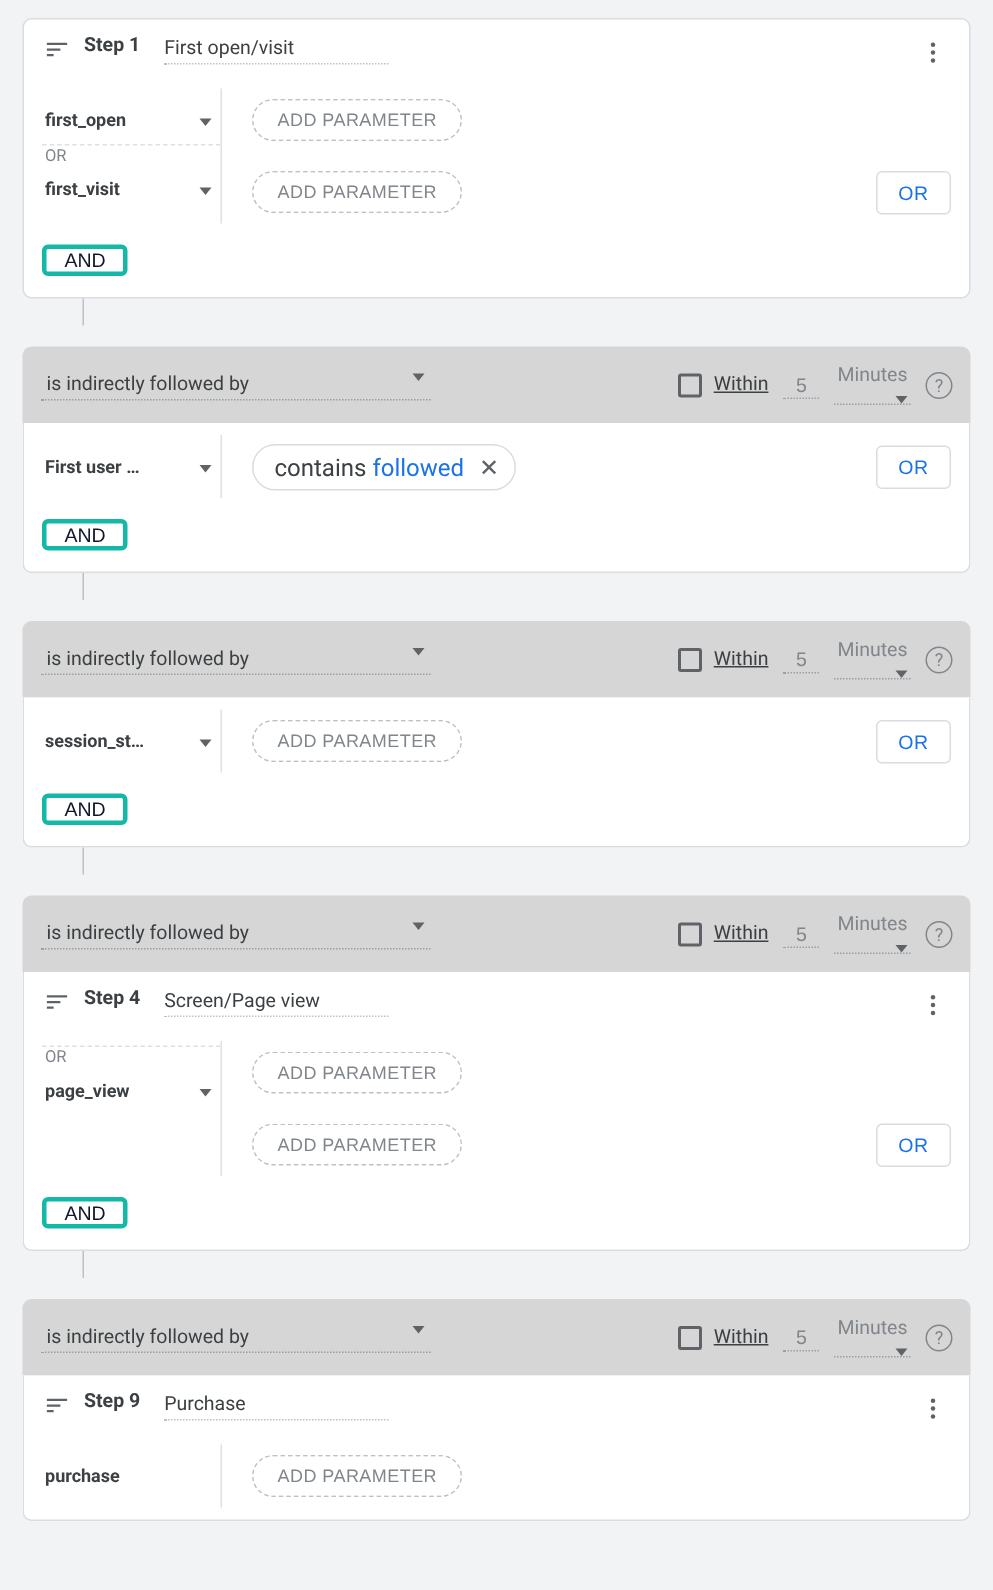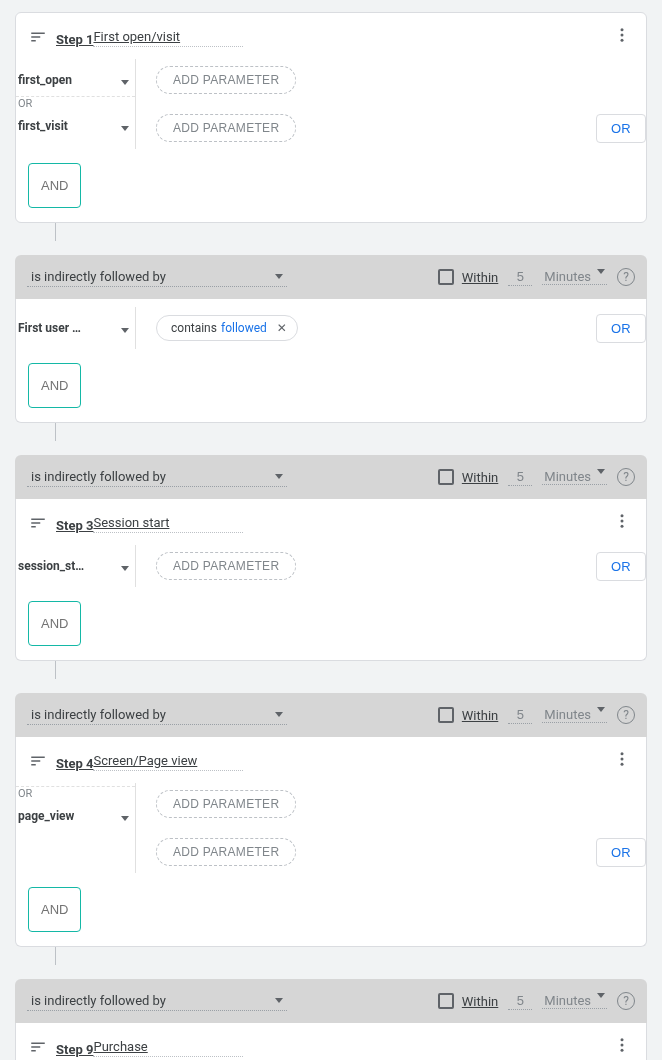--- a/index.html
+++ b/index.html
@@ -13,40 +13,39 @@
     padding: 12px 0 20px 0;
   }
   .wrapper { width: 632px; margin: 0 auto; }
   .card {
     background: #fff;
     border: 1px solid #dadce0;
     border-radius: 6px;
   }
   .step-header {
     display: flex;
-    align-items: flex-end;
+    align-items: flex-start;
     padding: 10px 12px 4px 12px;
-    text-decoration: underline;
   }
   .sort-icon { width: 20px; height:20px; display:flex; align-items:center; justify-content:center; }
   .sort-icon svg { fill:#5f6368; }
   .step-label { font-weight: 700; color: #3c4043; margin-left: 8px; }
   .step-title {
-    margin-left: 0;
+    margin-left: 16px;
     border-bottom: 1px dotted #bdc1c6;
     padding: 2px 0;
     color:#3c4043;
     flex: 0 0 auto;
     min-width: 150px;
   }
   .spacer { flex: 1; }
   .kebab { width:24px; height:24px; display:flex; align-items:center; justify-content:center; cursor:pointer; }
   .kebab svg { fill: #5f6368; }
   .conditions {
-    padding: 8px 0;
+    padding: 8px 12px;
   }
   .cond-block {
     display:flex;
   }
   .dim-col {
     width: 120px;
     border-right: 1px solid #e0e0e0;
     padding: 4px 0;
   }
   .dim-row {
@@ -95,42 +94,42 @@
     background:#fff;
     letter-spacing: 0.3px;
   }
   .or-spacer-row { height:14px; }
   .chip {
     border: 1px solid #dadce0;
     border-radius: 16px;
     padding: 5px 10px 5px 14px;
     display:inline-flex;
     align-items:center;
-    font-size: 12px;
+    font-size: 16px;
     gap:4px;
   }
   .chip .v { color:#1a73e8; }
   .chip .x { margin-left:6px; color:#5f6368; cursor:pointer; }
   .or-btn {
     border: 1px solid #dadce0;
     background:#fff;
     color:#1a73e8;
     font-weight:500;
     padding: 6px 14px;
     border-radius: 4px;
     font-size: 13px;
     letter-spacing: 0.3px;
   }
   .and-row { padding: 6px 12px 14px 12px; }
   .and-btn {
-    border: 1px solid #14b8a6;
+    border: 3px solid #14b8a6;
     background:#fff;
-    color:#737373;
+    color:#0f172a;
     font-weight:500;
-    padding: 14px 12px;
+    padding: 0 12px;
     border-radius: 4px;
     font-size: 13px;
   }
   .link-line {
     width: 1px;
     height: 18px;
     background: #bdc1c6;
     margin-left: 40px;
   }
   .follow-bar {
@@ -140,21 +139,21 @@
     align-items:center;
     padding: 12px 12px;
     margin-top: 14px;
   }
   .follow-bar + .card { border-top-left-radius:0; border-top-right-radius:0; border-top:none; }
   .follow-label {
     color:#3c4043;
   }
   .follow-select {
     display:flex;
-    align-items:center;
+    align-items:flex-start;
     border-bottom: 1px dotted #9aa0a6;
     padding: 2px 4px;
     margin-left: 0;
     min-width: 260px;
   }
   .cbox {
     width: 16px; height:16px;
     border: 2px solid #5f6368;
     border-radius: 2px;
     margin-right: 8px;
@@ -164,26 +163,27 @@
     width: 24px;
     border: none;
     border-bottom: 1px dotted #9aa0a6;
     background: transparent;
     text-align:center;
     color:#80868b;
     margin-right:10px;
     font-size:13px;
   }
   .unit-select {
-    display:flex; align-items:flex-start;
+    display:flex; align-items:flex-end;
     color:#80868b;
     border-bottom: 1px dotted #9aa0a6;
     padding: 0 2px;
     margin-right: 10px;
     gap:6px;
+    flex-direction:column;
   }
   .help {
     width:18px;height:18px;border-radius:50%;
     border:1px solid #80868b;
     color:#80868b;
     display:flex;align-items:center;justify-content:center;
     font-size:12px;
   }
   .param-last { margin-left:auto; }
 </style>
@@ -291,37 +291,20 @@
     <span class="cbox"></span>
     <span class="within-label">Within</span>
     <input class="num-input" value="5" style="">
     <span class="unit-select">
       <span>Minutes</span>
         <span class="caret"></span>
     </span>
     <span class="help">?</span>
   </div>
   <div class="card">
-    <div class="step-header">
-      <span class="sort-icon">
-          <svg width="18" height="18" viewBox="0 0 24 24">
-            <path d="M3 18h6v-2H3v2zM3 6v2h18V6H3zm0 7h12v-2H3v2z"></path>
-          </svg>
-        </span>
-      <span class="step-label">Step 3</span>
-      <span class="step-title">Session start</span>
-      <span class="spacer"></span>
-      <span class="kebab">
-          <svg width="18" height="18" viewBox="0 0 24 24">
-            <circle cx="12" cy="5" r="2"></circle>
-            <circle cx="12" cy="12" r="2"></circle>
-            <circle cx="12" cy="19" r="2"></circle>
-          </svg>
-        </span>
-    </div>
     <div class="conditions">
       <div class="cond-block">
         <div class="dim-col">
             <div class="dim-row">
         <span class="dim-name">session_st…</span>
         <span class="dim-caret"><span class="caret"></span></span>
       </div>
           </div>
         <div class="param-col">
             <div class="param-row">

